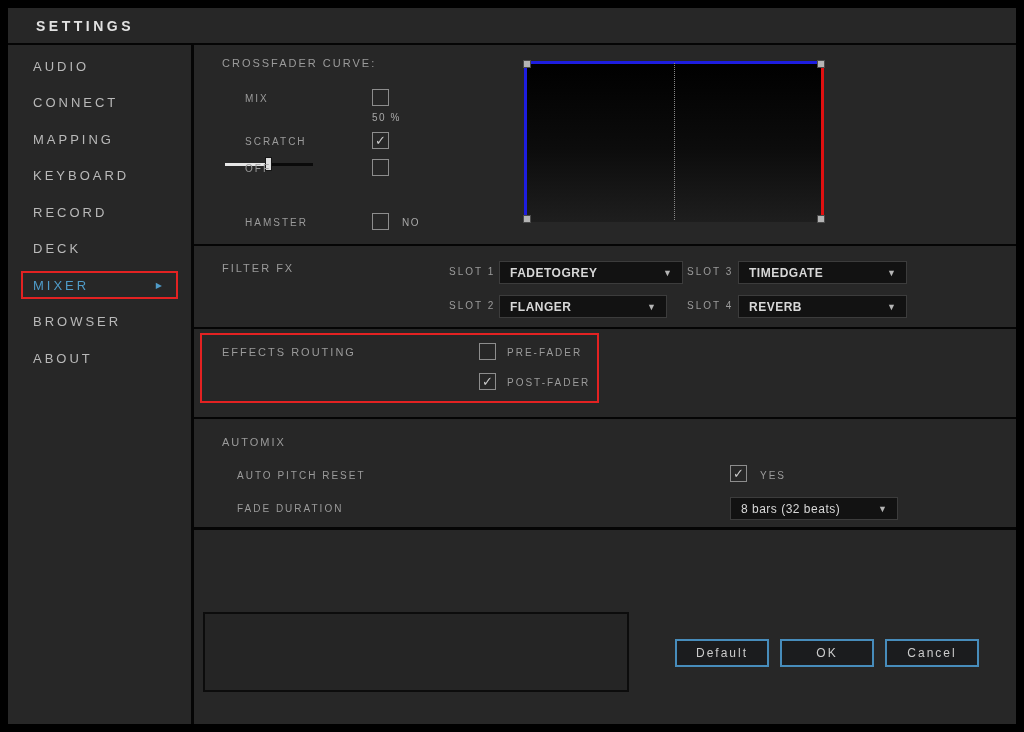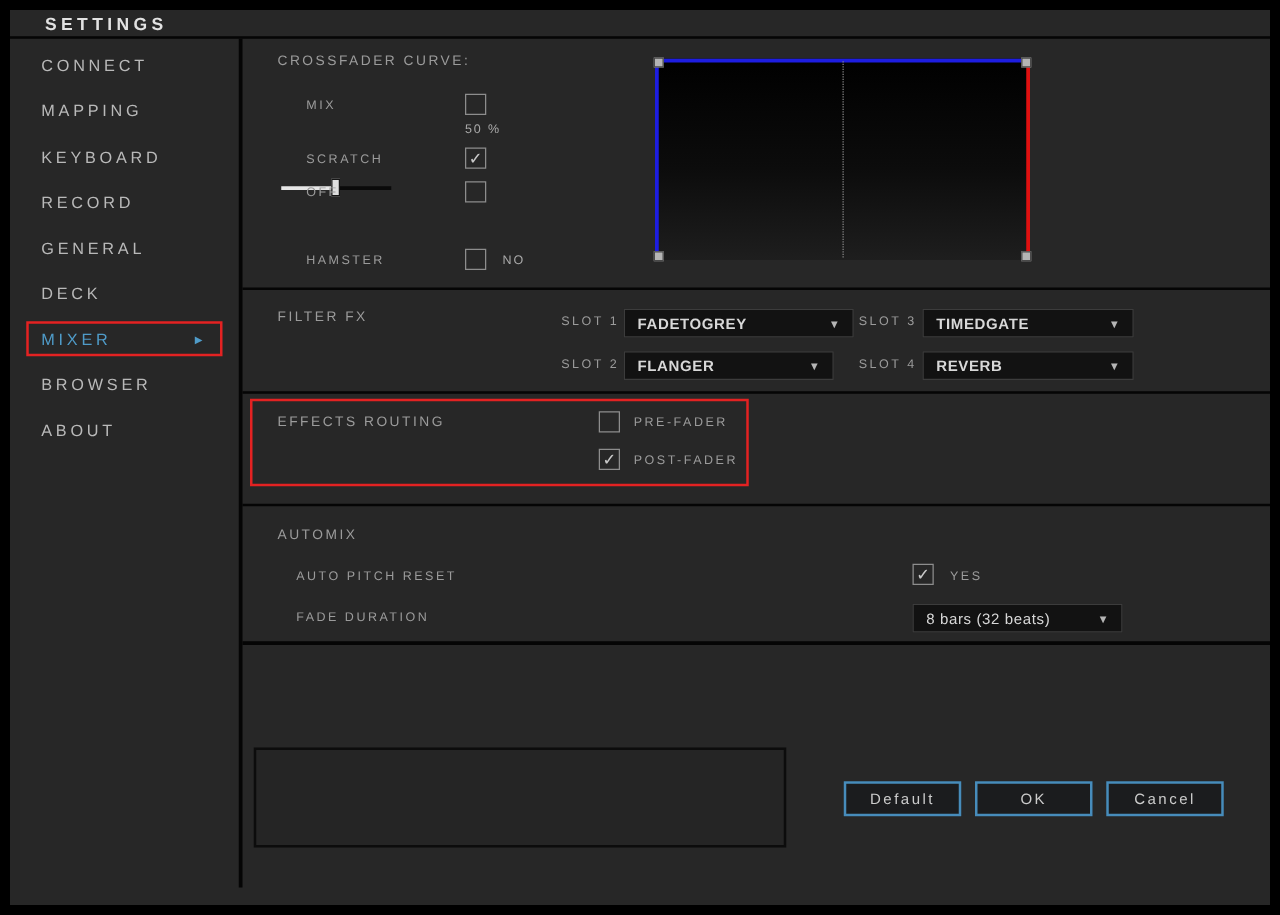--- a/index.html
+++ b/index.html
@@ -3,21 +3,21 @@
 <meta charset="utf-8">
 <style>
   * { margin:0; padding:0; box-sizing:border-box; }
   html,body { width:1024px; height:732px; background:#000; overflow:hidden;
               font-family:"Liberation Sans", sans-serif; }
 
   .window { position:absolute; left:8px; top:8px; width:1008px; height:716px;
             background:#272727; }
 
   
-  .titlebar { height:23px; border-bottom:2px solid #050505; display:flex; align-items:center; }
+  .titlebar { height:37px; border-bottom:2px solid #050505; display:flex; align-items:center; }
   .titlebar .title { margin-left:28px; color:#e2e2e2; font-size:14px; font-weight:bold;
                      letter-spacing:3.5px; }
 
   .body { display:flex; height:679px; }
 
   
   .sidebar { width:186px; border-right:3px solid #050505; padding-top:3px; }
   .nav-item { height:36.5px; position:relative; cursor:pointer; }
   .nav-box { position:absolute; left:13px; top:4px; width:157px; height:28px;
              display:flex; align-items:center; border:2px solid transparent; }
@@ -94,41 +94,41 @@
 
   <div class="titlebar">
     <span class="title">SETTINGS</span>
   </div>
 
   <div class="body">
 
     <div class="sidebar">
       <div class="nav-item">
         <div class="nav-box">
+            <span class="nav-label">AUDIO</span>
+          </div>
+      </div>
+      <div class="nav-item">
+        <div class="nav-box">
             <span class="nav-label">CONNECT</span>
           </div>
       </div>
       <div class="nav-item">
         <div class="nav-box">
             <span class="nav-label">MAPPING</span>
           </div>
       </div>
       <div class="nav-item">
         <div class="nav-box">
             <span class="nav-label">KEYBOARD</span>
           </div>
       </div>
       <div class="nav-item">
         <div class="nav-box">
             <span class="nav-label">RECORD</span>
-          </div>
-      </div>
-      <div class="nav-item">
-        <div class="nav-box">
-            <span class="nav-label">GENERAL</span>
           </div>
       </div>
       <div class="nav-item">
         <div class="nav-box">
             <span class="nav-label">DECK</span>
           </div>
       </div>
       <div class="nav-item active">
         <div class="nav-box">
           <span class="nav-label">MIXER</span>

